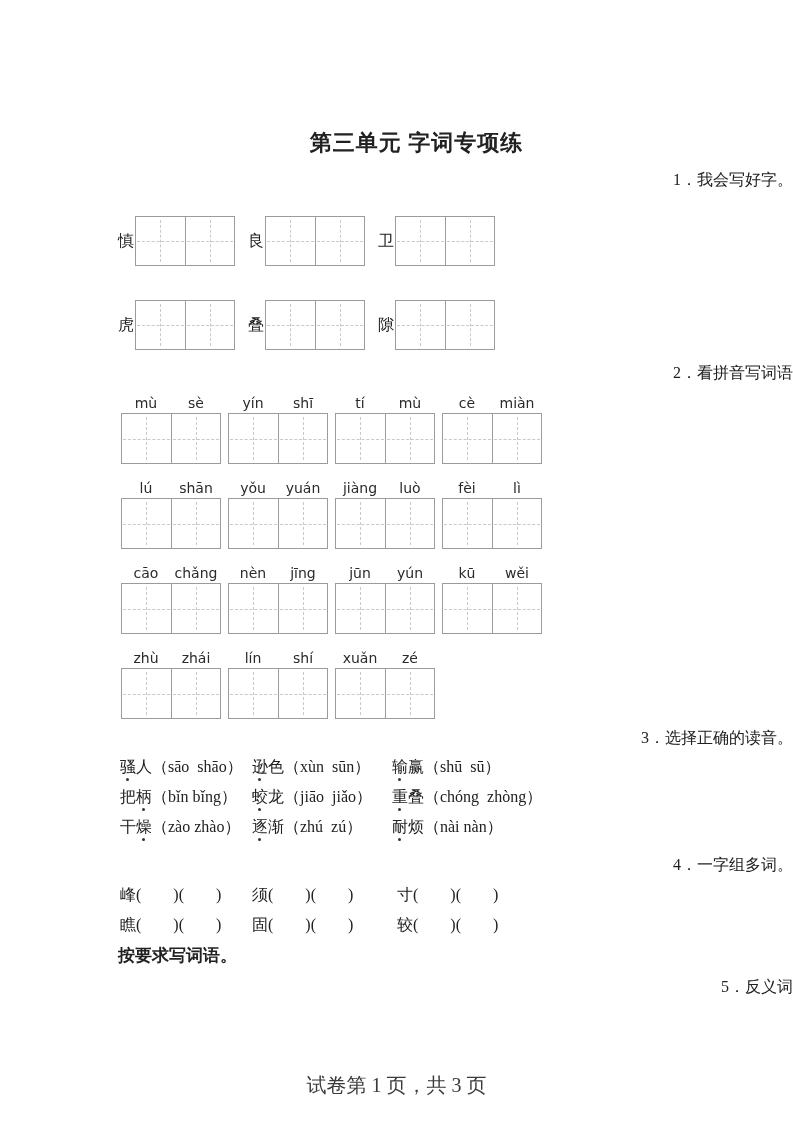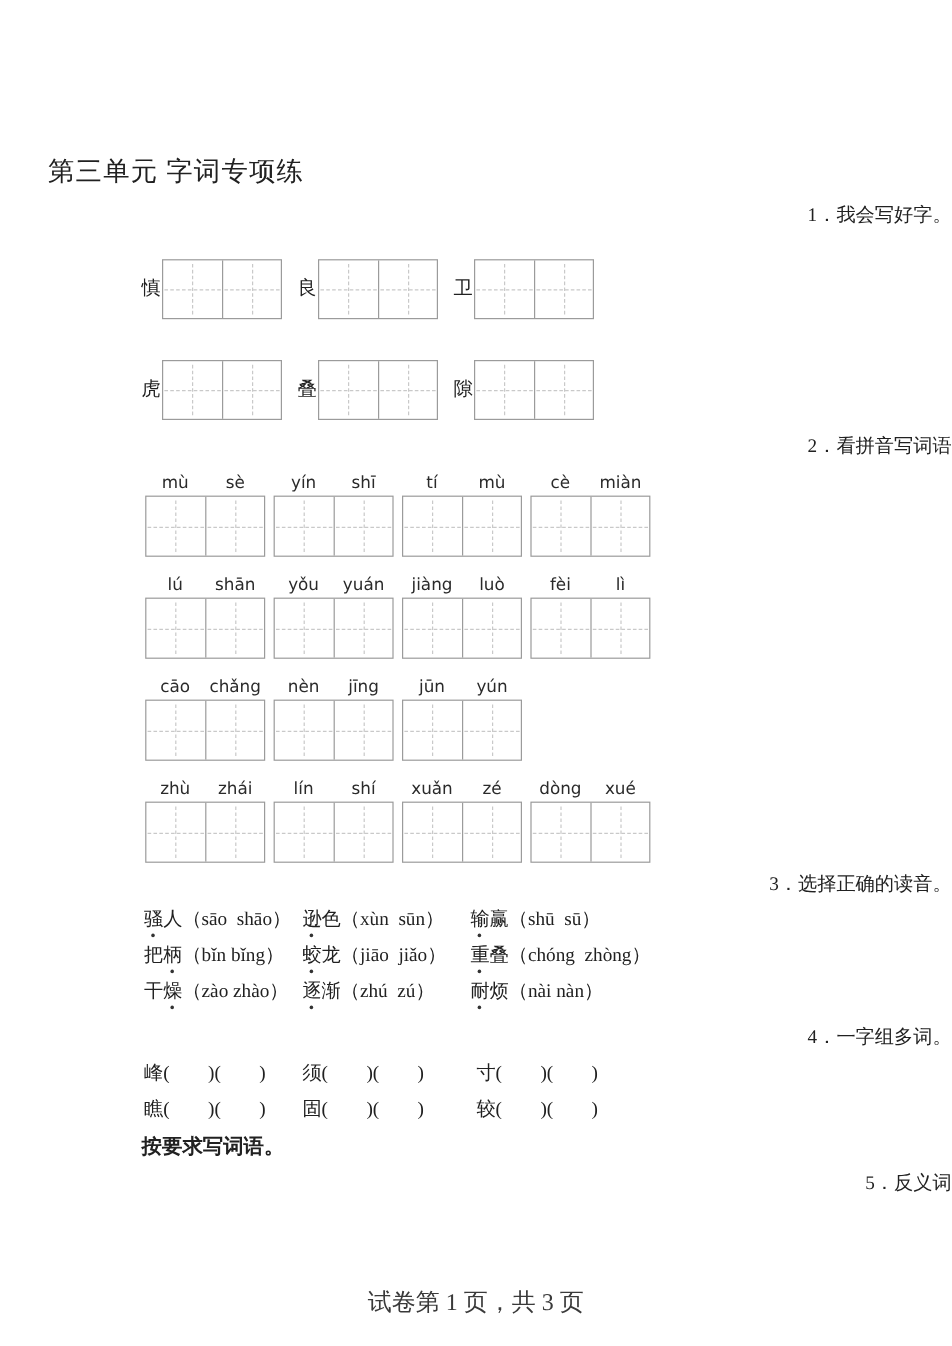--- a/index.html
+++ b/index.html
@@ -5,22 +5,22 @@
   * { margin:0; padding:0; box-sizing:border-box; }
   html,body { background:#ffffff; }
   body {
     width:793px; height:1122px;
     font-family:"Liberation Serif","DejaVu Serif",serif;
     color:#212121;
   }
   .page { position:relative; width:793px; height:1122px; overflow:hidden; background:#fff; }
 
   .title {
-    margin-top:131px; text-align:left;
-    font-size:22px; line-height:23px; font-weight:normal; letter-spacing:1px;padding-left:40px;
+    margin-top:131px; text-align:center;
+    font-size:22px; line-height:23px; font-weight:bold; letter-spacing:1px;padding-left:40px;
   }
 
   .heading { margin-left:118px; font-size:16px; line-height:20px;text-align:right; }
   .h-s1 { margin-top:16px; }
   .h-s2 { margin-top:13px; }
   .h-s3 { margin-top:9px; }
   .h-s4 { margin-top:18px; }
   .h-s5 { margin-top:10px; }
 
   
@@ -251,20 +251,30 @@
     <div class="pin-group">
       <div class="pin-labels">
           <span>jūn</span>
           <span>yún</span>
         </div>
       <div class="wbox">
           <div class="wcell"></div>
           <div class="wcell"></div>
         </div>
     </div>
+    <div class="pin-group">
+      <div class="pin-labels">
+          <span>kū</span>
+          <span>wěi</span>
+        </div>
+      <div class="wbox">
+          <div class="wcell"></div>
+          <div class="wcell"></div>
+        </div>
+    </div>
   </div>
 
   <div class="pin-row next">
     <div class="pin-group">
       <div class="pin-labels">
           <span>zhù</span>
           <span>zhái</span>
         </div>
       <div class="wbox">
           <div class="wcell"></div>
@@ -278,30 +288,20 @@
         </div>
       <div class="wbox">
           <div class="wcell"></div>
           <div class="wcell"></div>
         </div>
     </div>
     <div class="pin-group">
       <div class="pin-labels">
           <span>xuǎn</span>
           <span>zé</span>
-        </div>
-      <div class="wbox">
-          <div class="wcell"></div>
-          <div class="wcell"></div>
-        </div>
-    </div>
-    <div class="pin-group">
-      <div class="pin-labels">
-          <span>dòng</span>
-          <span>xué</span>
         </div>
       <div class="wbox">
           <div class="wcell"></div>
           <div class="wcell"></div>
         </div>
     </div>
   </div>
 
   <div class="heading h-s3">3．选择正确的读音。</div>
 

